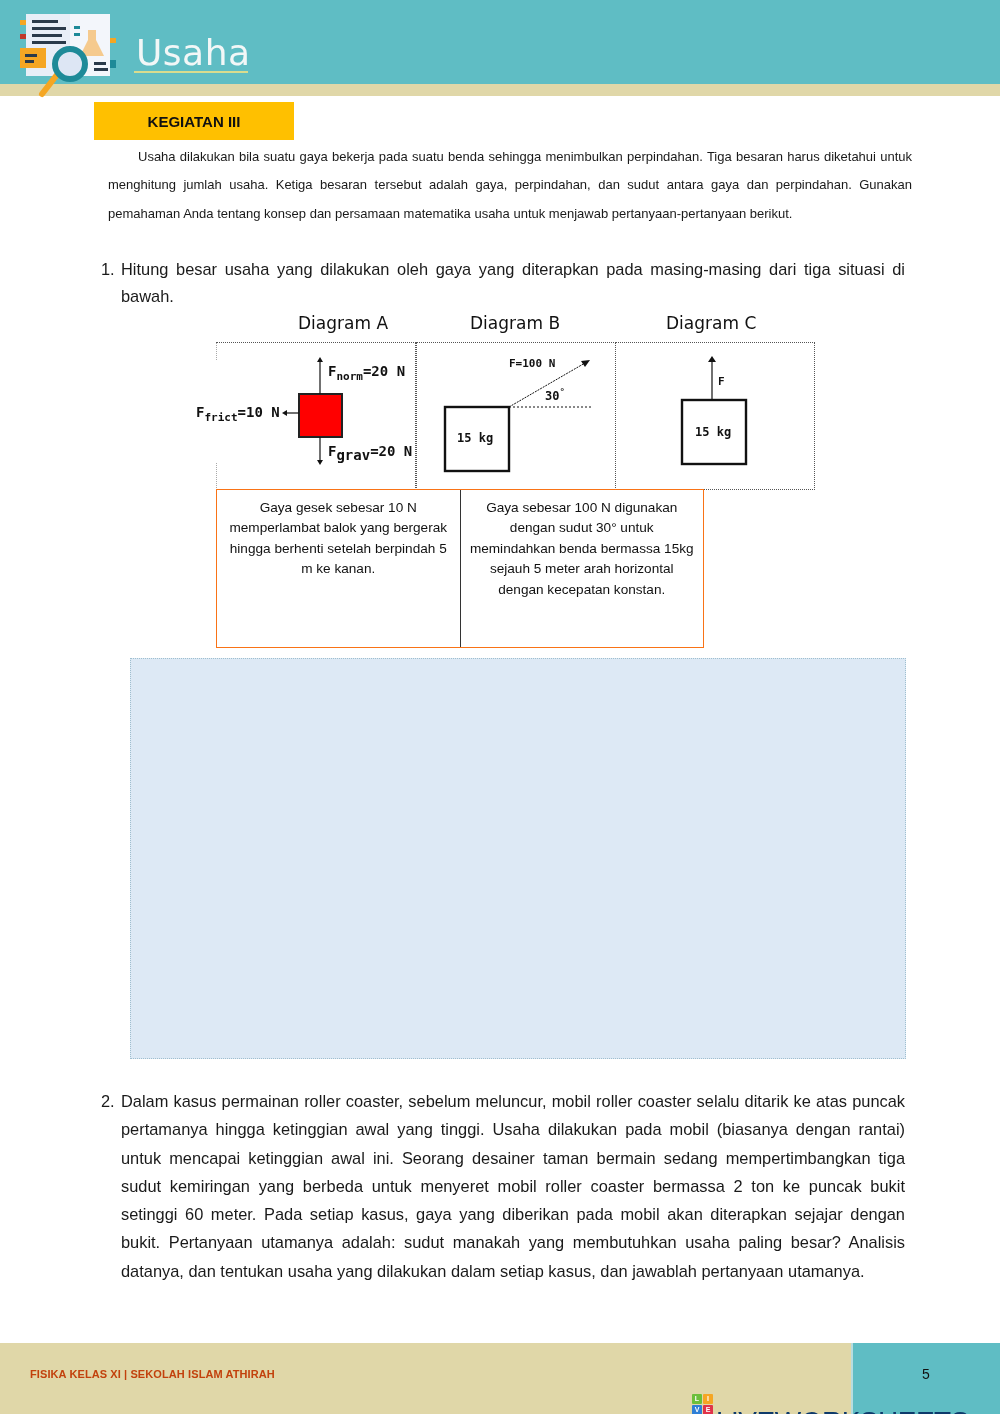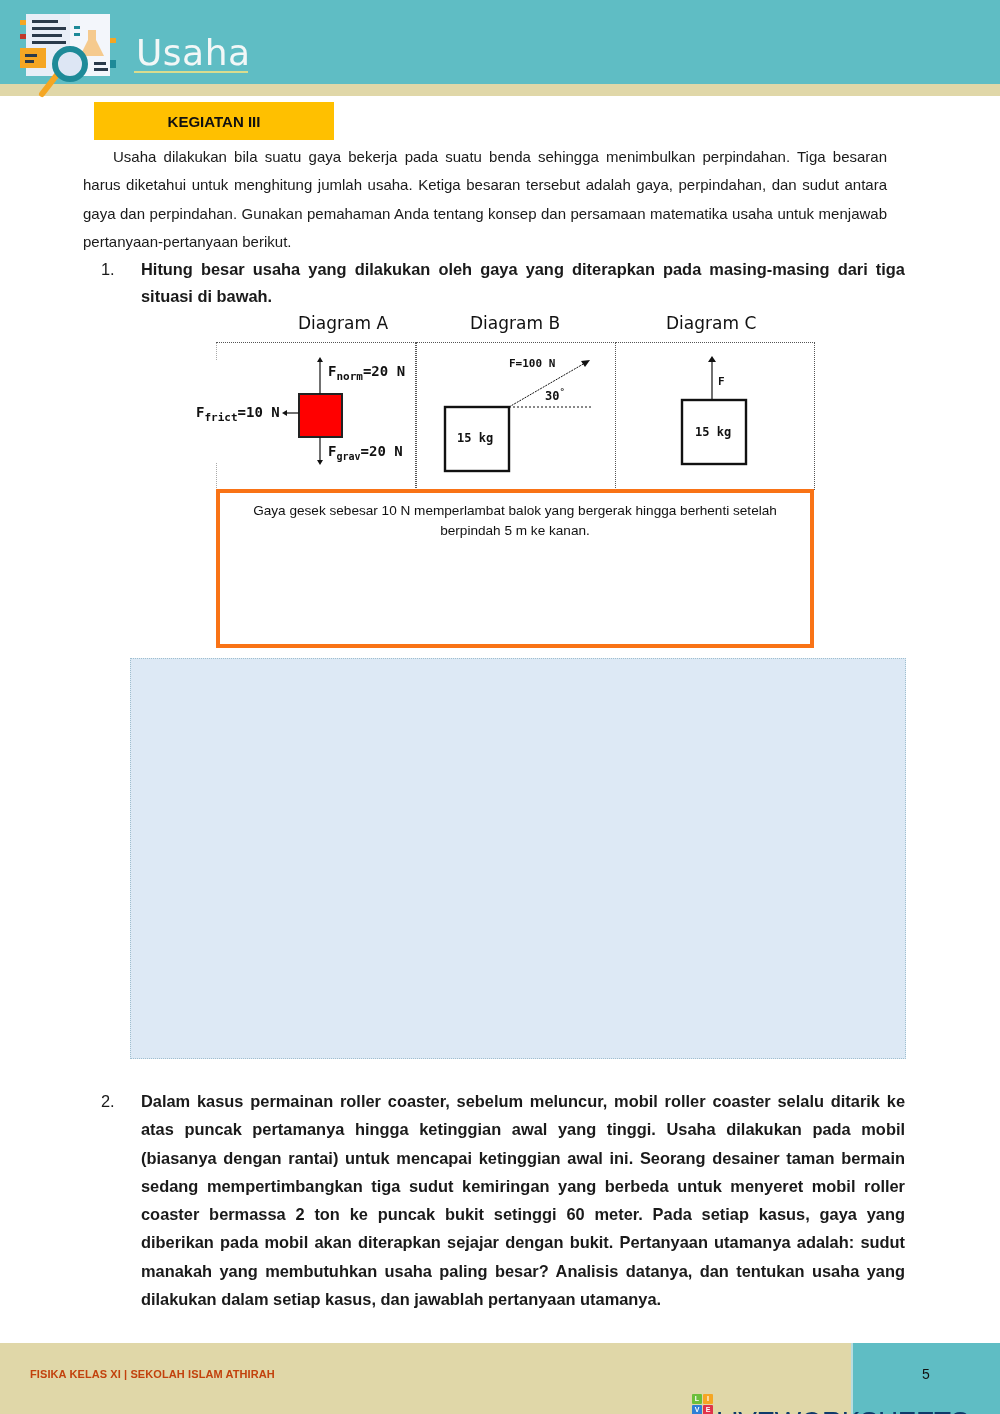--- a/index.html
+++ b/index.html
@@ -7,32 +7,32 @@
   body { position: relative; font-family: "Liberation Sans", "DejaVu Sans", sans-serif; color: #1a1a1a; }
 
   
   .header-band { position: absolute; left: 0; top: 0; width: 1000px; height: 84px; background: #5fbdc4; }
   .header-stripe { position: absolute; left: 0; top: 84px; width: 1000px; height: 12px; background: #e0d7a8; }
   .header-title { position: absolute; left: 136px; top: 32px; font-size: 36px; color: #f2f7f7; letter-spacing: 0.5px; font-family: "DejaVu Sans", sans-serif; font-weight: normal; }
   .header-underline { position: absolute; left: 134px; top: 71px; width: 114px; height: 2px; background: #d9dc8e; }
   .logo { position: absolute; left: 16px; top: 10px; width: 108px; height: 90px; }
 
   
-  .kegiatan { position: absolute; left: 94px; top: 102px; width: 240px; height: 38px; background: #ffc000; display: flex; align-items: center; justify-content: center; font-weight: bold; font-size: 15px; color: #111; }
+  .kegiatan { position: absolute; left: 94px; top: 102px; width: 200px; height: 38px; background: #ffc000; display: flex; align-items: center; justify-content: center; font-weight: bold; font-size: 15px; color: #111; }
 
-  .para { position: absolute; left: 83px; width: 804px; font-size: 15px; line-height: 28.3px; color: #1a1a1a; text-align: justify; }
+  .para { position: absolute; left: 108px; width: 804px; font-size: 13px; line-height: 28.3px; color: #1a1a1a; text-align: justify; }
   .intro { top: 143px; text-indent: 30px; }
   .q1 { position: absolute; left: 101px; top: 256px; width: 804px; font-size: 16.4px; line-height: 27px; }
   .q-num { position: absolute; left: 0; top: 0; }
-  .q-text { margin-left: 40px; text-align: justify; font-weight: bold; }
+  .q-text { margin-left: 20px; text-align: justify; }
 
   
   .diagram-title { position: absolute; top: 313px; font-family: "DejaVu Sans", sans-serif; font-size: 17px; color: #111; }
   .diagram-box { position: absolute; top: 342px; height: 148px; border: 1px dotted #555; }
-  .caption-row { position: absolute; left: 216px; top: 489px; width: 598px; height: 159px; border: 4px solid #f97316; display: flex; }
+  .caption-row { position: absolute; left: 216px; top: 489px; width: 488px; height: 159px; border: 1px solid #f97316; display: flex; }
   .caption-cell { flex: 1; font-size: 13.6px; line-height: 20.4px; text-align: center; padding: 8px 8px; color: #111; }
   .caption-cell + .caption-cell { border-left: 1px solid #333; }
 
   .px { font-family: "DejaVu Sans Mono", monospace; font-weight: bold; color: #111; position: absolute; white-space: nowrap; }
 
   
   .answer-box { position: absolute; left: 130px; top: 658px; width: 776px; height: 401px; background: #dde9f5; border: 1px dotted #9fbfcf; }
 
   .q2 { position: absolute; left: 101px; top: 1087px; width: 804px; font-size: 16.4px; line-height: 28.3px; }
   .q2 .q-text { text-align: justify; }
@@ -102,21 +102,21 @@
     <line x1="83" y1="70" x2="70" y2="70" stroke="#111" stroke-width="1.2"></line>
     <path d="M66 70 l5 -3 v6 z" fill="#111"></path>
   </svg>
   <div class="px" style="left:112px;top:20px;font-size:14px;">
     <span>F</span><sub style="font-size:11px;">norm</sub><span>=20 N</span>
   </div>
   <div class="px" style="left:-20px;top:61px;font-size:14px;">
     <span>F</span><sub style="font-size:11px;">frict</sub><span>=10 N</span>
   </div>
   <div class="px" style="left:112px;top:100px;font-size:14px;">
-    <span>F</span><sub style="font-size:10px;">grav</sub><span>=20 N</span>
+    <span>F</span><sub style="font-size:14px;">grav</sub><span>=20 N</span>
   </div>
 </div>
 
 <div class="diagram-box" style="left:416px; width:200px;">
   <svg style="position:absolute;left:0;top:0;" width="200" height="148">
     <rect x="28" y="64" width="64" height="64" fill="#fff" stroke="#111" stroke-width="2.4"></rect>
     <line x1="92" y1="64" x2="168" y2="20" stroke="#111" stroke-width="1" stroke-dasharray="2,1"></line>
     <path d="M173 17 l-9 1 l4 6 z" fill="#111"></path>
     <line x1="92" y1="64" x2="174" y2="64" stroke="#111" stroke-width="1" stroke-dasharray="2,2"></line>
   </svg>
@@ -130,20 +130,21 @@
     <rect x="67" y="57" width="64" height="64" fill="#fff" stroke="#111" stroke-width="2.4"></rect>
     <line x1="97" y1="57" x2="97" y2="18" stroke="#111" stroke-width="1.2"></line>
     <path d="M97 13 l-4 6 h8 z" fill="#111"></path>
   </svg>
   <div class="px" style="left:103px;top:32px;font-size:11px;">F</div>
   <div class="px" style="left:80px;top:82px;font-size:12px;">15 kg</div>
 </div>
 
 <div class="caption-row">
   <div class="caption-cell">Gaya gesek sebesar 10 N memperlambat balok yang bergerak hingga berhenti setelah berpindah 5 m ke kanan.</div>
+  <div class="caption-cell">Gaya sebesar 100 N digunakan dengan sudut 30° untuk memindahkan benda bermassa 15kg sejauh 5 meter arah horizontal  dengan kecepatan konstan.</div>
 </div>
 
 <div class="answer-box"></div>
 
 <div class="q2">
   <span class="q-num">2.</span>
   <div class="q-text">Dalam kasus permainan roller coaster, sebelum meluncur, mobil roller coaster selalu ditarik ke atas puncak pertamanya hingga ketinggian awal yang tinggi. Usaha dilakukan pada mobil (biasanya dengan rantai) untuk mencapai ketinggian awal ini. Seorang desainer taman bermain sedang mempertimbangkan tiga sudut kemiringan yang berbeda untuk menyeret mobil roller coaster bermassa 2 ton ke puncak bukit setinggi 60 meter. Pada setiap kasus, gaya yang diberikan pada mobil akan diterapkan sejajar dengan bukit. Pertanyaan utamanya adalah: sudut manakah yang membutuhkan usaha paling besar? Analisis datanya, dan tentukan usaha yang dilakukan dalam setiap kasus, dan jawablah pertanyaan utamanya.</div>
 </div>
 
 <div class="footer"></div>

